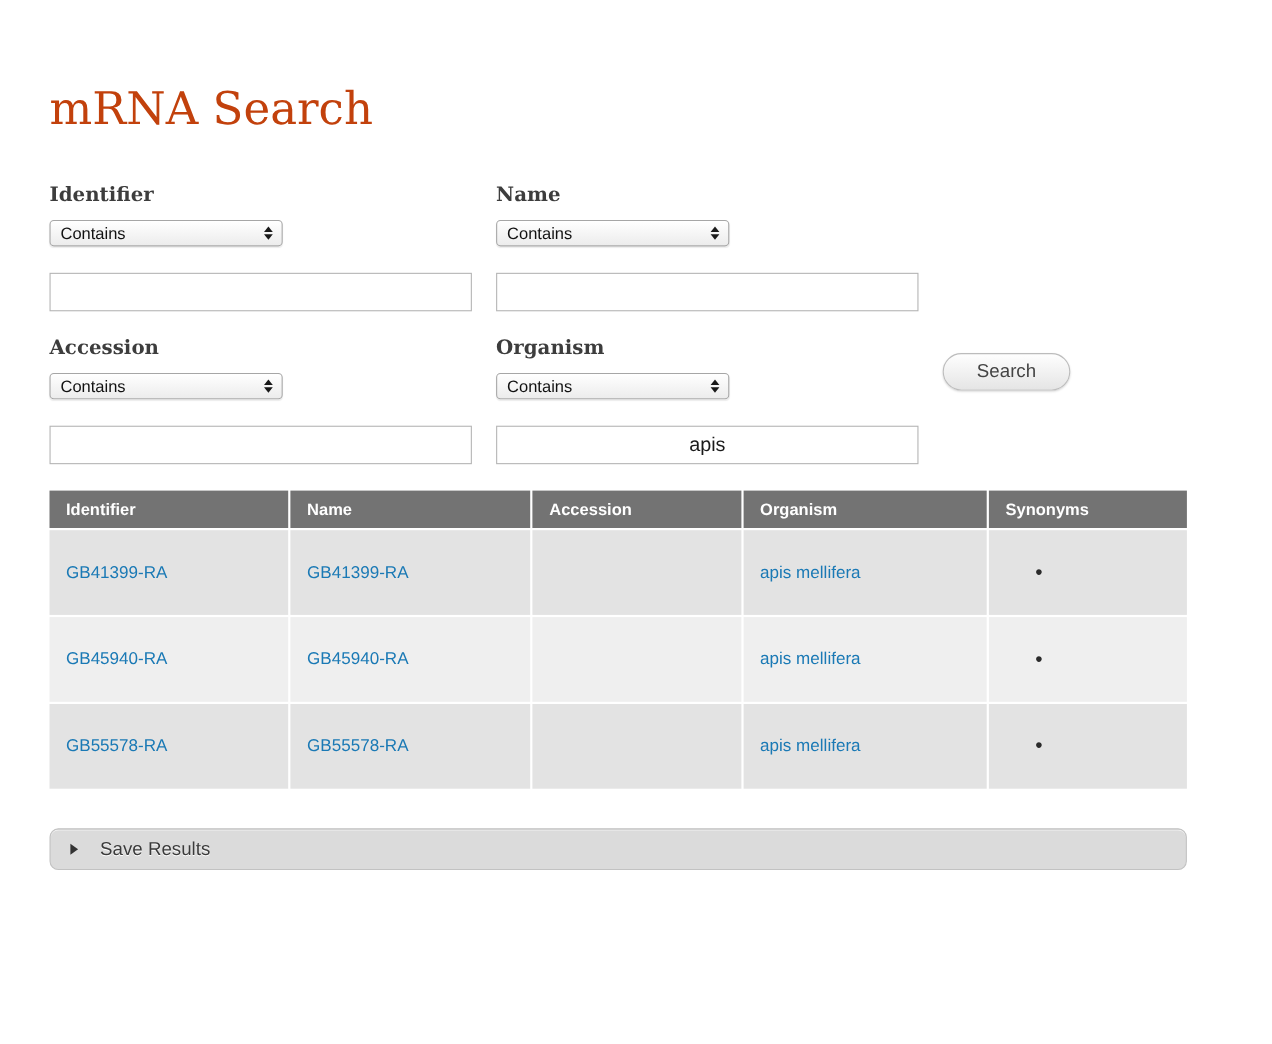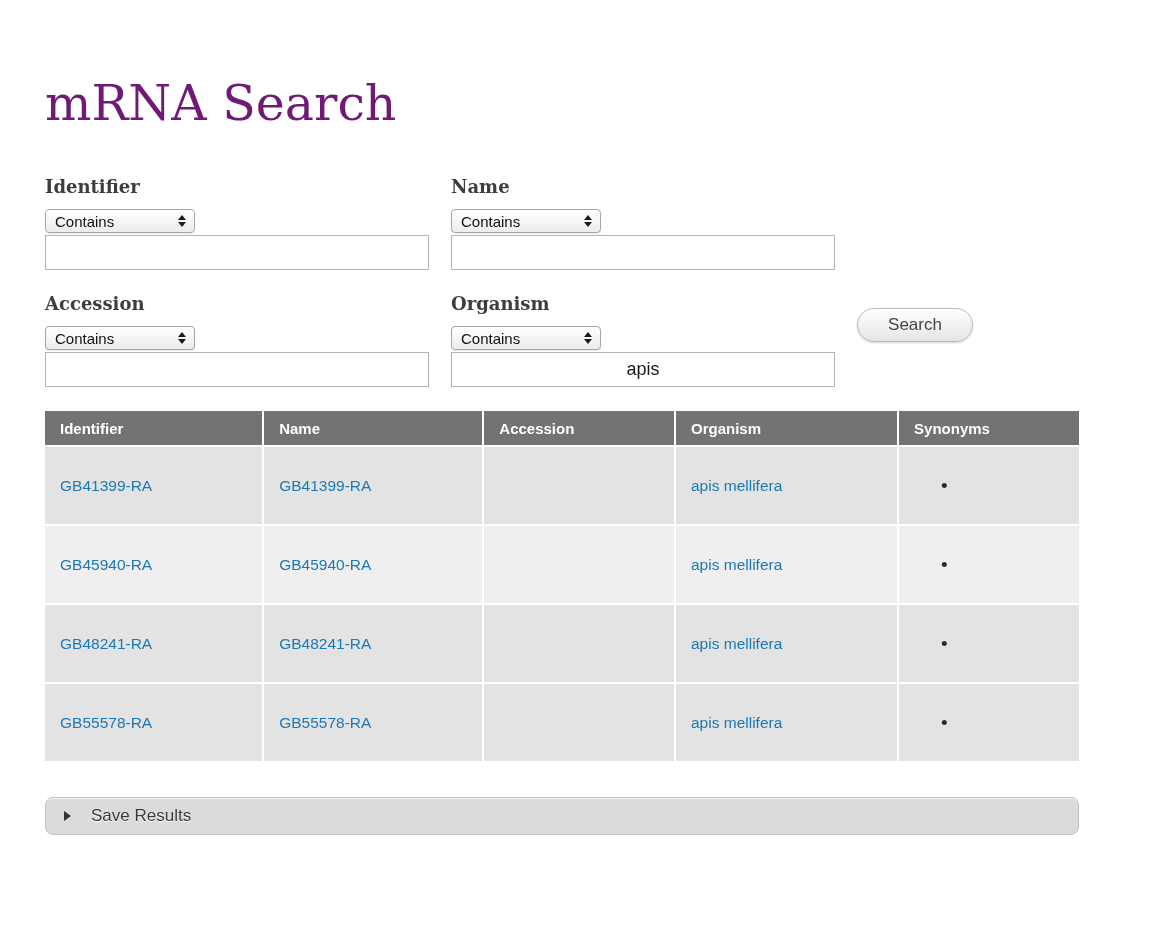--- a/index.html
+++ b/index.html
@@ -3,37 +3,37 @@
 <meta charset="utf-8">
 <style>
   * { margin:0; padding:0; box-sizing:border-box; }
   html,body { background:#ffffff; width:1156px; }
   body { font-family:"Liberation Sans", sans-serif; color:#222; }
   .page { padding:45px 0 40px 45px; width:1156px; }
 
   
   h1.page-title {
     font-family:"DejaVu Serif","Liberation Serif",serif;
-    font-weight:400; font-size:49px; color:#701a75;
+    font-weight:400; font-size:41px; color:#c2410c;
     margin:30px 0 44px 0; letter-spacing:0;
   }
 
   
   .search-form {
     display:grid;
     grid-template-columns:384px 384px 1fr;
     column-gap:22px; row-gap:23px;
     width:1034px;
   }
   .field-label {
     font-family:"DejaVu Serif","Liberation Serif",serif;
     font-weight:bold; font-size:18px; color:#3d3d3d;
     margin-bottom:12px;
   }
-  .select-wrap { position:relative; width:150px; margin-bottom:2px; }
+  .select-wrap { position:relative; width:212px; margin-bottom:24px; }
   .op-select {
     width:100%; height:24px;
     -webkit-appearance:none; appearance:none;
     border:1px solid #a6a6a6; border-radius:4px;
     background:linear-gradient(#ffffff,#ececec);
     padding:0 26px 0 9px;
     font-family:"Liberation Sans",sans-serif;
     font-size:15px; color:#111;
     box-shadow:0 1px 1px rgba(0,0,0,0.08);
   }
@@ -196,27 +196,20 @@
         <td><span class="syn-bullet">•</span></td>
       </tr>
       <tr class="row-light">
         <td><a href="#" class="cell-link">GB45940-RA</a></td>
         <td><a href="#" class="cell-link">GB45940-RA</a></td>
         <td></td>
         <td><a href="#" class="cell-link">apis mellifera</a></td>
         <td><span class="syn-bullet">•</span></td>
       </tr>
       <tr class="row-dark">
-        <td><a href="#" class="cell-link">GB48241-RA</a></td>
-        <td><a href="#" class="cell-link">GB48241-RA</a></td>
-        <td></td>
-        <td><a href="#" class="cell-link">apis mellifera</a></td>
-        <td><span class="syn-bullet">•</span></td>
-      </tr>
-      <tr class="row-dark">
         <td><a href="#" class="cell-link">GB55578-RA</a></td>
         <td><a href="#" class="cell-link">GB55578-RA</a></td>
         <td></td>
         <td><a href="#" class="cell-link">apis mellifera</a></td>
         <td><span class="syn-bullet">•</span></td>
       </tr>
     </tbody>
   </table>
 
   <div class="save-bar">

